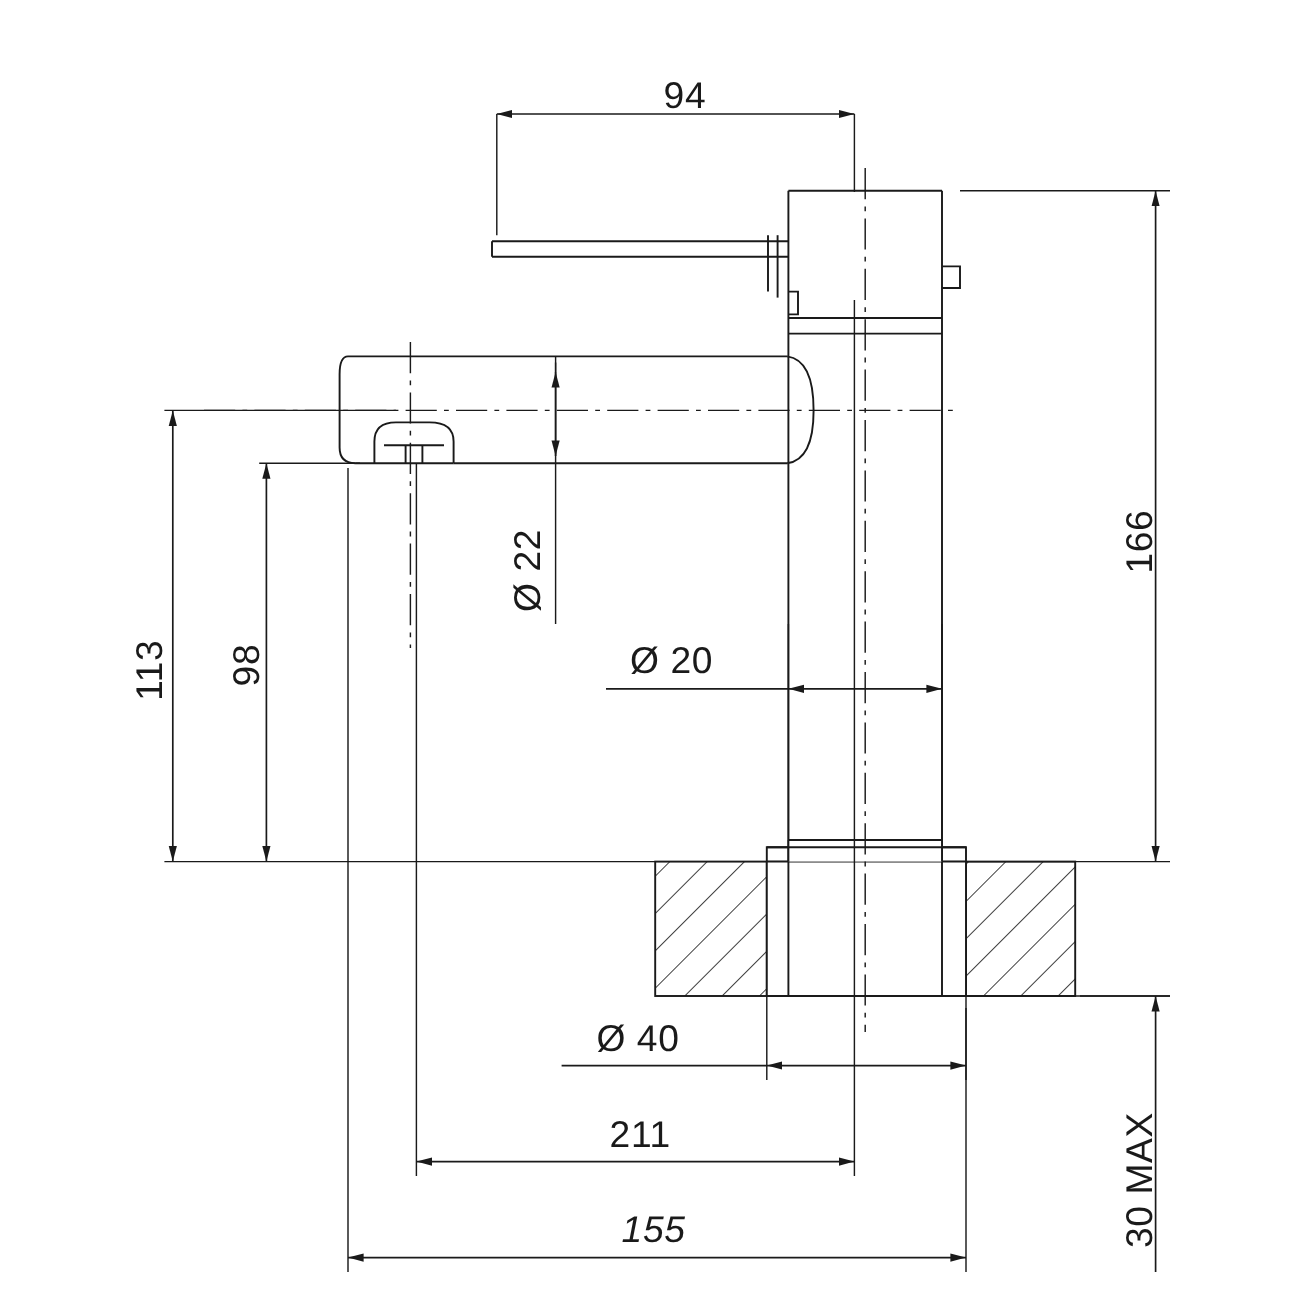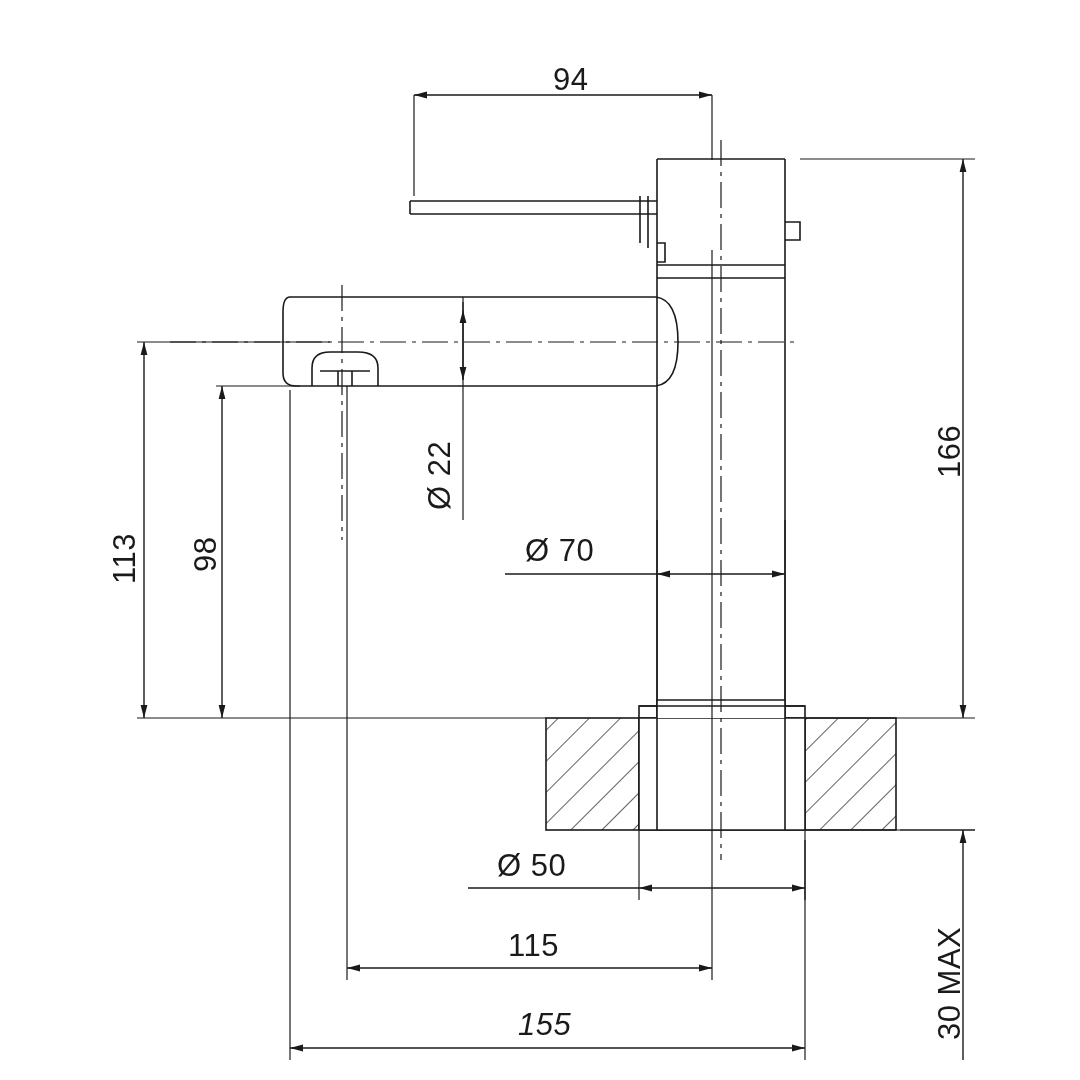--- a/index.html
+++ b/index.html
@@ -179,23 +179,23 @@
   <div class="dim-label" style="left:553px; top:62px;">94</div>
 
   <div class="dim-label rot90" style="left:932px; top:478px;">166</div>
 
   <div class="dim-label rot90" style="left:107px; top:584px;">113</div>
 
   <div class="dim-label rot90" style="left:188px; top:572px;">98</div>
 
   <div class="dim-label rot90" style="left:422px; top:510px;">Ø 22</div>
 
-  <div class="dim-label" style="left:525px; top:533px;">Ø 70</div>
-
-  <div class="dim-label" style="left:497px; top:848px;">Ø 50</div>
-
-  <div class="dim-label" style="left:508px; top:928px;">115</div>
+  <div class="dim-label" style="left:525px; top:533px;">Ø 20</div>
+
+  <div class="dim-label" style="left:497px; top:848px;">Ø 40</div>
+
+  <div class="dim-label" style="left:508px; top:928px;">211</div>
 
   <div class="dim-label" style="left:518px; top:1007px;font-style:italic;">155</div>
 
   <div class="dim-label rot90" style="left:932px; top:1040px;">30 MAX</div>
 
 </div>
 
 </body></html>

